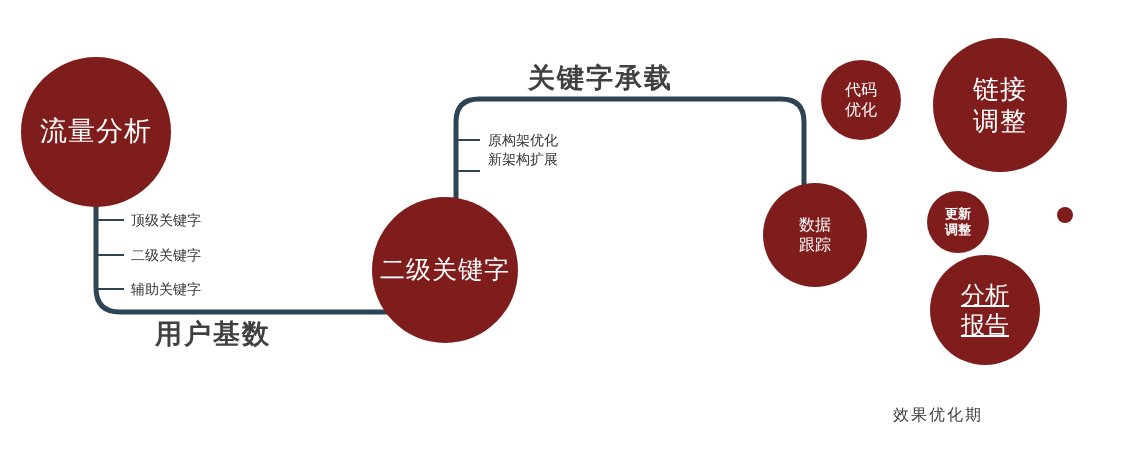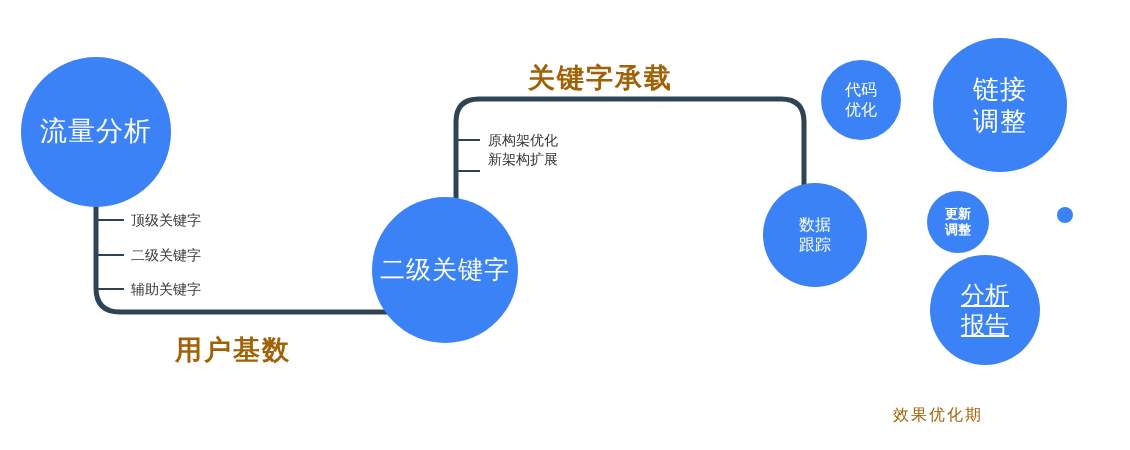--- a/index.html
+++ b/index.html
@@ -11,21 +11,21 @@
   #canvas {
     position: relative;
     width: 1130px;
     height: 450px;
     background: #ffffff;
     overflow: hidden;
   }
   .node {
     position: absolute;
     border-radius: 50%;
-    background: #3b82f6;
+    background: #7f1d1d;
     color: #ffffff;
     display: flex;
     flex-direction: column;
     align-items: center;
     justify-content: center;
     text-align: center;
     z-index: 2;
   }
   .node span { display: block; line-height: 1.25; }
 
@@ -43,26 +43,26 @@
     left: 0; top: 0;
     width: 1130px;
     height: 450px;
     z-index: 1;
   }
   .main-line { stroke: #2e4354; stroke-width: 5; fill: none; stroke-linecap: round; }
   .tick-line { stroke: #2e4354; stroke-width: 2; fill: none; }
 
   .edge-label {
     position: absolute;
-    color: #a16207;
+    color: #404040;
     font-weight: bold;
     z-index: 3;
     white-space: nowrap;
   }
-  .label-user-base   { left: 155px; top: 332px; font-size: 27px; letter-spacing: 2px; margin-left: 20px; }
+  .label-user-base   { left: 155px; top: 316px; font-size: 27px; letter-spacing: 2px; }
   .label-keyword     { left: 528px; top: 60px;  font-size: 27px; letter-spacing: 2px; }
   .label-effect      { left: 893px; top: 405px; font-size: 16px; font-weight: normal; letter-spacing: 2px; }
 
   .tick-label {
     position: absolute;
     font-size: 14px;
     color: #333333;
     z-index: 3;
     white-space: nowrap;
     text-align: right;

